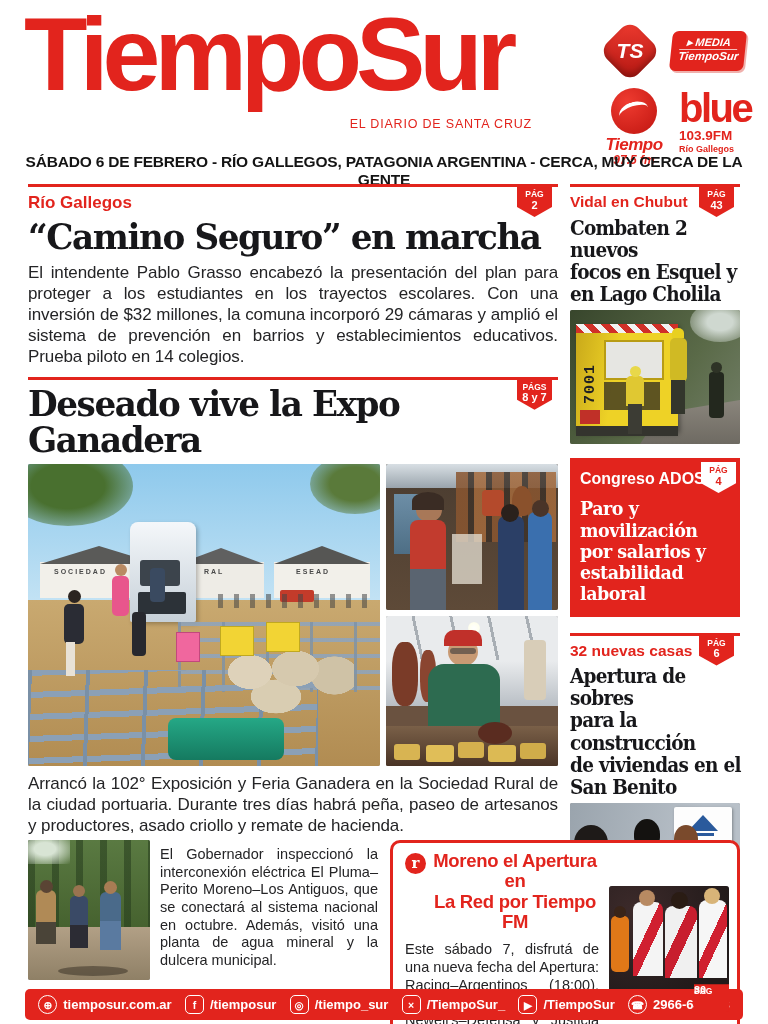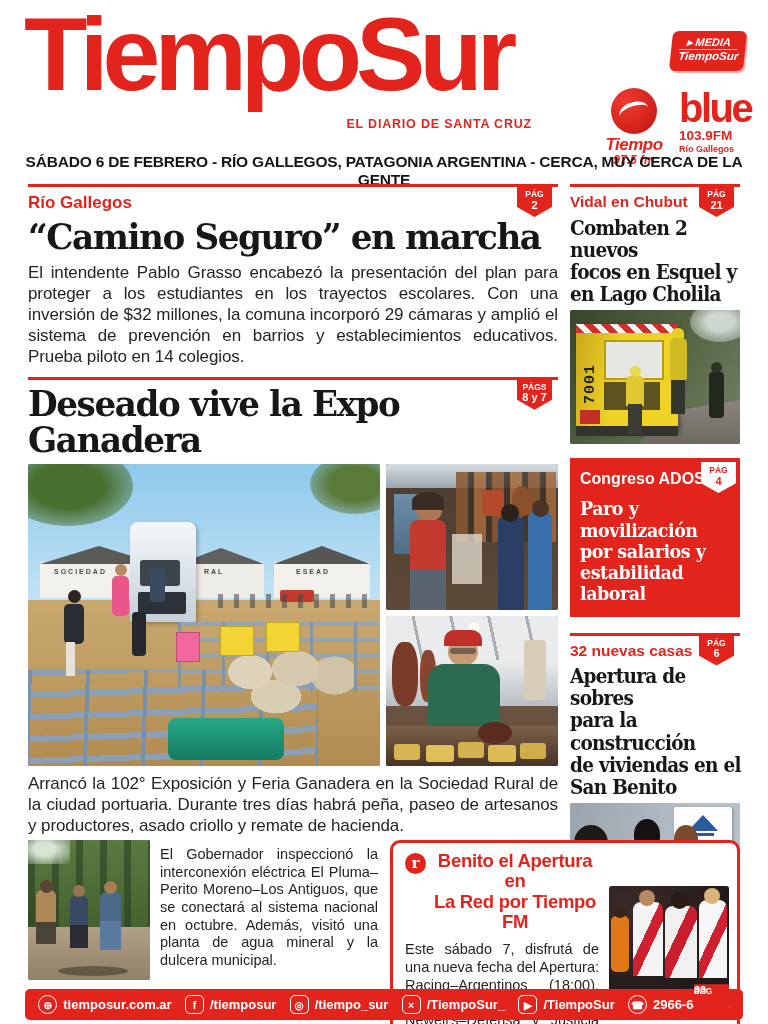--- a/index.html
+++ b/index.html
@@ -4,21 +4,21 @@
 <style>
   html,body{margin:0;padding:0;background:#e8e8e8;}
   .page{position:relative;width:768px;height:1024px;background:#fff;margin:0 auto;
         font-family:"Liberation Sans",sans-serif;color:#1d1d1b;overflow:hidden;}
 
   
   .masthead{position:absolute;top:0;left:0;right:0;height:148px;}
   .wordmark{position:absolute;left:24px;top:0px;font-size:104px;font-weight:bold;
             color:#e2241d;letter-spacing:-6px;line-height:1.05;}
   .tagline{position:absolute;left:336px;top:117px;width:196px;text-align:right;
-           font-size:12.5px;font-weight:bold;color:#e2241d;letter-spacing:.8px;}
+           font-size:12.5px;font-weight:normal;color:#e2241d;letter-spacing:.8px;}
   .ts-logo{position:absolute;left:599px;top:20px;width:62px;height:62px;}
   .ts-diamond{position:absolute;left:9px;top:9px;width:44px;height:44px;border-radius:12px;
               background:linear-gradient(135deg,#ef3b30,#b01510);transform:rotate(45deg);
               box-shadow:inset -3px -3px 6px rgba(0,0,0,.25);}
   .ts-mono{position:absolute;inset:0;display:flex;align-items:center;justify-content:center;
            color:#fff;font-weight:bold;font-style:italic;font-size:21px;}
   .media-logo{position:absolute;left:671px;top:31px;width:74px;height:40px;background:#e2241d;
               border-radius:6px;transform:skewX(-6deg);color:#fff;text-align:center;
               box-shadow:2px 2px 0 #f0b0ac;}
   .media-top{font-size:11px;font-weight:bold;font-style:italic;margin-top:5px;line-height:1.1;}
@@ -119,20 +119,24 @@
 </style>
 </head>
 <body>
 
 <div class="page">
 
   <div class="masthead">
     <div class="wordmark">TiempoSur</div>
     <div class="tagline">EL DIARIO DE SANTA CRUZ</div>
 
+    <div class="ts-logo">
+      <div class="ts-diamond"></div>
+      <div class="ts-mono">TS</div>
+    </div>
     <div class="media-logo">
       <div class="media-top">▸ <span>MEDIA</span></div>
       <div class="media-bot">TiempoSur</div>
     </div>
     <div class="tiempo-logo">
       <div class="tiempo-circle">
         <div class="tiempo-swoosh"></div>
       </div>
       <div class="tiempo-name">Tiempo</div>
       <div class="tiempo-freq">97.5 fm</div>
@@ -261,21 +265,21 @@
         <div class="body-lg">Arrancó la 102° Exposición y Feria Ganadera en la Sociedad Rural de la ciudad portuaria. Durante tres días habrá peña, paseo de artesanos y productores, asado criollo y remate de hacienda.</div>
       </div>
     </div>
 
     <div class="col-right">
 
       <div class="sect">
         <div class="rule">
           <div class="badge">
             <div class="b1">PÁG</div>
-            <div class="b2">21</div>
+            <div class="b2">43</div>
           </div>
         </div>
         <div class="kicker kicker-sm">Vidal en Chubut</div>
         <div class="slab hl-sm">Combaten 2 nuevos
 focos en Esquel y
 en Lago Cholila</div>
         <div class="ph" style="width:170px;height:134px;margin-top:5px;">
           <div style="inset:0;background:linear-gradient(125deg,#38462c,#5a6a48 60%,#74806a);"></div>
           <div style="right:-10px;top:-8px;width:60px;height:40px;background:radial-gradient(#cfd8d0 30%,rgba(207,216,208,0));border-radius:50%;"></div>
           <div style="right:0;bottom:0;width:100px;height:44px;background:linear-gradient(#8a857c,#6e6a62);clip-path:polygon(0 100%,20% 30%,100% 0,100% 100%);"></div>
@@ -360,21 +364,21 @@
       <div class="vidal-text">
         <div class="vidal-body">El Gobernador inspeccionó la interconexión eléctrica El Pluma–Perito Moreno–Los Antiguos, que se conectará al sistema nacional en octubre. Además, visitó una planta de agua mineral y la dulcera municipal.</div>
 
       </div>
     </div>
 
     <div class="lared">
       <div class="lared-text">
         <div class="lared-head">
           <div class="lared-icon">r</div>
-          <div class="lared-hl">Benito el Apertura en
+          <div class="lared-hl">Moreno el Apertura en
 La Red por Tiempo FM</div>
         </div>
         <div class="lared-body">Este sábado 7, disfrutá de una nueva fecha del Apertura: Racing–Argentinos (18:00), River–Tigre (20:00) y Newell's–Defensa y Justicia (22:15).</div>
       </div>
       <div class="ph lared-photo">
         <div style="inset:0;background:radial-gradient(circle at 20% 20%,#3c2a2a,#221a1a 70%);"></div>
         <div style="left:2px;top:30px;width:18px;height:56px;background:#e07818;border-radius:5px;"></div>
         <div style="left:5px;top:20px;width:12px;height:12px;background:#3a2418;border-radius:50%;"></div>
         <div style="left:24px;top:16px;width:30px;height:74px;background:linear-gradient(115deg,#f4f4f4 42%,#d02030 42% 60%,#f4f4f4 60%);border-radius:8px 8px 0 0;"></div>
         <div style="left:30px;top:4px;width:16px;height:16px;background:#b88a62;border-radius:50%;"></div>

